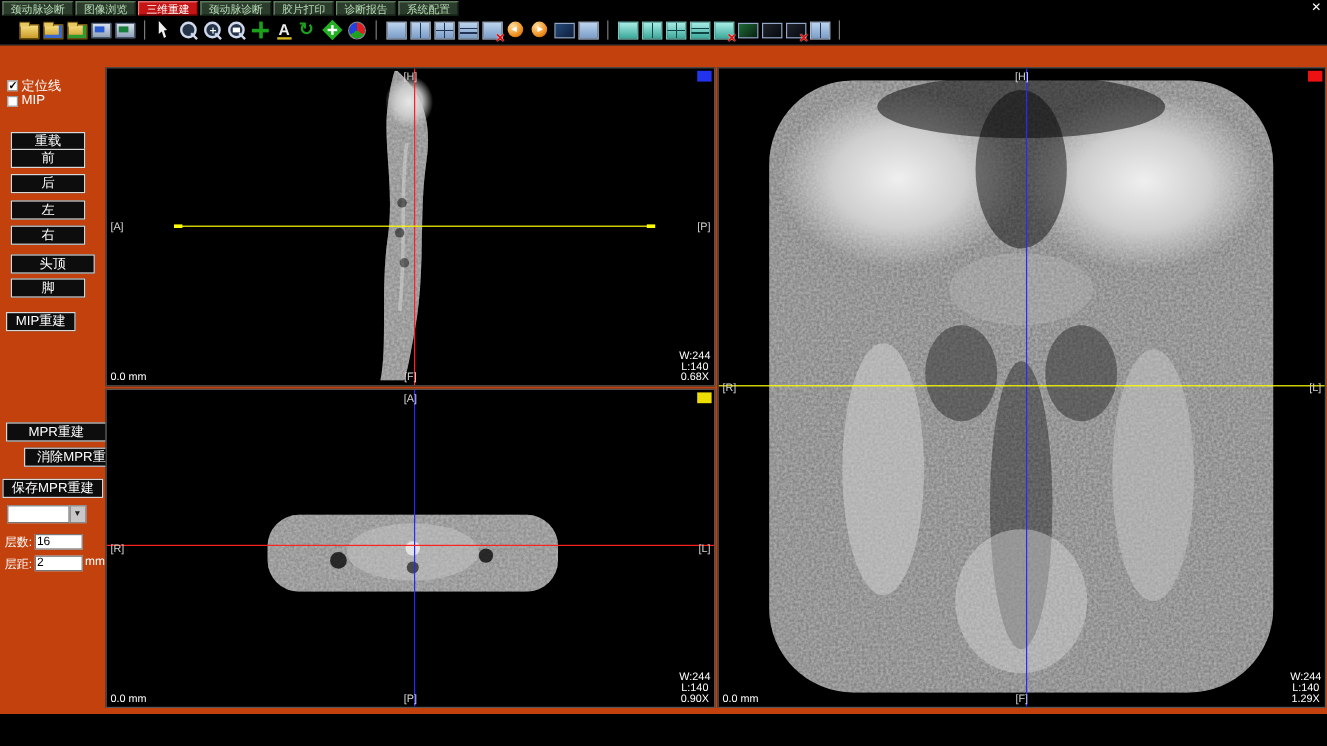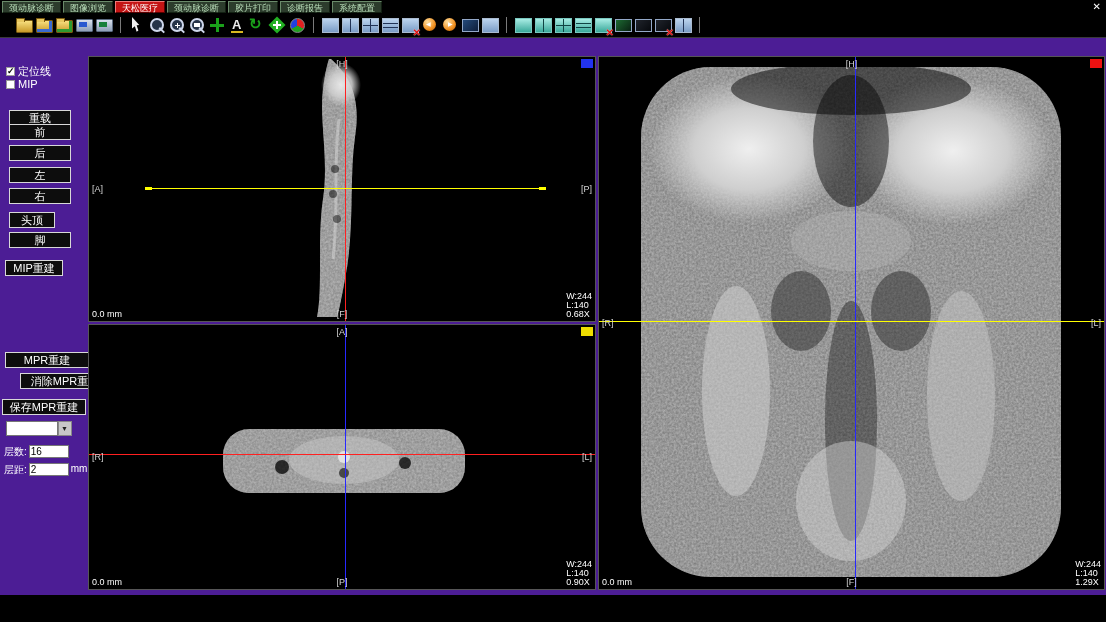--- a/index.html
+++ b/index.html
@@ -47,21 +47,21 @@
 .t-rows::before{background:linear-gradient(transparent 4px,#114444 4px 5px,transparent 5px 8px,#114444 8px 9px,transparent 9px),linear-gradient(#a8ece4,#3aa89a)}
 .has-x::after{content:"✕";position:absolute;right:-2px;bottom:-4px;color:#e01010;font-size:10px;font-weight:bold;text-shadow:0 0 1px #fff}
 .i-orange::before{content:"";position:absolute;left:2px;top:2px;width:13px;height:13px;border-radius:50%;background:radial-gradient(circle at 35% 30%,#ffe0a0,#f09020 60%,#a85200)}
 .o-l::after{content:"◀";position:absolute;left:5px;top:4px;font-size:6px;color:#fff}
 .o-r::after{content:"▶";position:absolute;left:7px;top:4px;font-size:6px;color:#fff}
 .i-screen::before{content:"";position:absolute;left:1px;top:3px;width:15px;height:11px;border:1px solid #93a8c8;background:linear-gradient(135deg,#244a7a,#0e1e3a)}
 .s-green::before{background:linear-gradient(135deg,#1d6a32,#092012)}
 .s-dark::before{background:linear-gradient(135deg,#20242c,#06080c)}
 
 
-.main{display:flex;height:557px;background:#4c1d95}
+.main{display:flex;height:557px;background:#c2410c}
 .sidebar{flex:0 0 88px;position:relative;color:#fff}
 .sb{position:absolute;font-size:11px}
 .chk{display:flex;align-items:center;gap:3px}
 .box{width:9px;height:9px;background:#fff;border:1px solid #999;position:relative;flex:0 0 auto}
 .box.checked::after{content:"✓";position:absolute;left:0;top:-2px;font-size:9px;color:#000;font-weight:bold}
 .sbtn{height:16px;line-height:14px;text-align:center;background:#0d0d0d;border:1px solid #d8d8d8;color:#fff;font-size:11px;cursor:default;white-space:nowrap;overflow:hidden}
 .frow{display:flex;align-items:flex-start;gap:2px;font-size:10px}
 .frow input{width:40px;height:13px;font-size:10px;border:1px solid #777;background:#fff;padding:0 1px}
 .selrow{display:flex}
 .selbox{width:52px;height:15px;background:#fff;border:1px solid #777}
@@ -77,21 +77,21 @@
 .vline{position:absolute;top:0;bottom:0;width:1px}
 .hline{position:absolute;left:0;right:0;height:1px}
 .hline.partial{right:auto}
 .yhandle{position:absolute;width:7px;height:3px;background:#ffff00}
 .ol{position:absolute;font-size:9px;color:#d4d4d4}
 .ol-t{top:2px;left:50%;transform:translateX(-50%)}
 .ol-b{bottom:2px;left:50%;transform:translateX(-50%)}
 .ol-l{left:3px;top:50%;transform:translateY(-50%)}
 .ol-r{right:3px;top:50%;transform:translateY(-50%)}
 .corner{position:absolute;top:2px;right:2px;width:12px;height:9px}
-.wl{position:absolute;right:3px;bottom:2px;text-align:left;font-size:9px;line-height:9px;color:#fff}
+.wl{position:absolute;right:3px;bottom:2px;text-align:center;font-size:9px;line-height:9px;color:#fff}
 .mm{position:absolute;left:3px;bottom:2px;font-size:9px;color:#fff}
 
 
 .statusbar{height:27px;background:linear-gradient(#6080b0,#24407a 55%,#16294f);display:flex;align-items:center;border-top:1px solid #8aa0c8}
 .logo{display:flex;align-items:center;margin-left:8px;gap:5px}
 .logo-ring{width:20px;height:20px;border-radius:50%;border:2px solid #e8eef8;background:radial-gradient(circle at 35% 30%,#7aa0d8,#24407a);color:#fff;font-size:8px;font-style:italic;font-weight:bold;text-align:center;line-height:16px}
 .logo-t1{font-size:11px;font-weight:bold;color:#fff;line-height:11px}
 .logo-t2{font-size:6px;color:#cdd8ea;line-height:8px;letter-spacing:1px}
 .dt{margin-left:auto;margin-right:10px;background:rgba(255,255,255,.14);border:1px solid rgba(255,255,255,.35);border-radius:2px;padding:1px 6px;font-size:9px;line-height:11px;color:#fff}
 </style>
@@ -111,21 +111,21 @@
         <stop offset="0%" stop-color="#efefef"></stop>
         <stop offset="55%" stop-color="#cfcfcf"></stop>
         <stop offset="100%" stop-color="#cfcfcf" stop-opacity="0"></stop>
       </radialGradient>
     </defs>
   </svg>
 
   <div class="menubar">
     <div class="tab">颈动脉诊断</div>
     <div class="tab">图像浏览</div>
-    <div class="tab active">天松医疗</div>
+    <div class="tab active">三维重建</div>
     <div class="tab">颈动脉诊断</div>
     <div class="tab">胶片打印</div>
     <div class="tab">诊断报告</div>
     <div class="tab">系统配置</div>
     <div class="close-x">✕</div>
   </div>
 
   <div class="toolbar">
     <span class="tbi i-folder"></span>
     <span class="tbi i-folder f-blue"></span>
@@ -174,21 +174,21 @@
       </div>
       <div class="sb chk" style="top:40px;left:6px">
         <span class="box"></span>
         <span>MIP</span>
       </div>
       <div class="sb sbtn" style="top:72px;left:9px;width:62px">重载</div>
       <div class="sb sbtn" style="top:86px;left:9px;width:62px">前</div>
       <div class="sb sbtn" style="top:107px;left:9px;width:62px">后</div>
       <div class="sb sbtn" style="top:129px;left:9px;width:62px">左</div>
       <div class="sb sbtn" style="top:150px;left:9px;width:62px">右</div>
-      <div class="sb sbtn" style="top:174px;left:9px;width:46px">头顶</div>
+      <div class="sb sbtn" style="top:174px;left:9px;width:70px">头顶</div>
       <div class="sb sbtn" style="top:194px;left:9px;width:62px">脚</div>
       <div class="sb sbtn" style="top:222px;left:5px;width:58px">MIP重建</div>
       <div class="sb sbtn" style="top:314px;left:5px;width:84px">MPR重建</div>
       <div class="sb sbtn" style="top:335px;left:20px;width:90px">消除MPR重建</div>
       <div class="sb sbtn" style="top:361px;left:2px;width:84px">保存MPR重建</div>
       <div class="sb selrow" style="top:383px;left:6px">
         <span class="selbox"></span>
         <span class="selbtn"></span>
       </div>
       <div class="sb frow" style="top:407px;left:4px">

